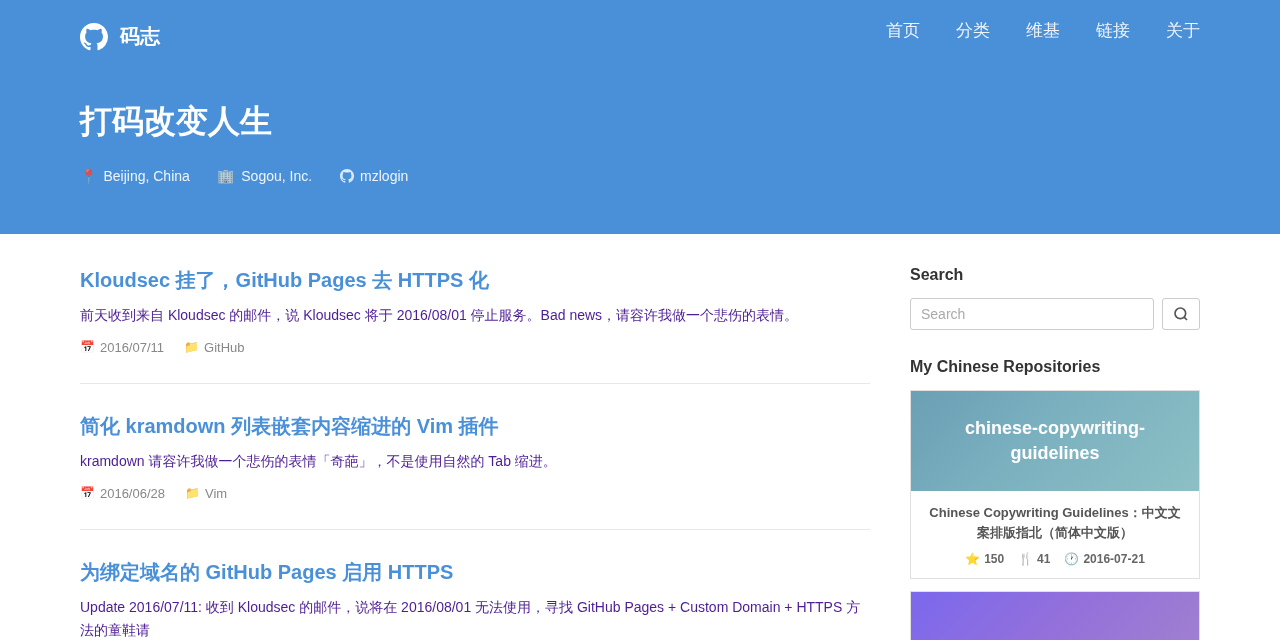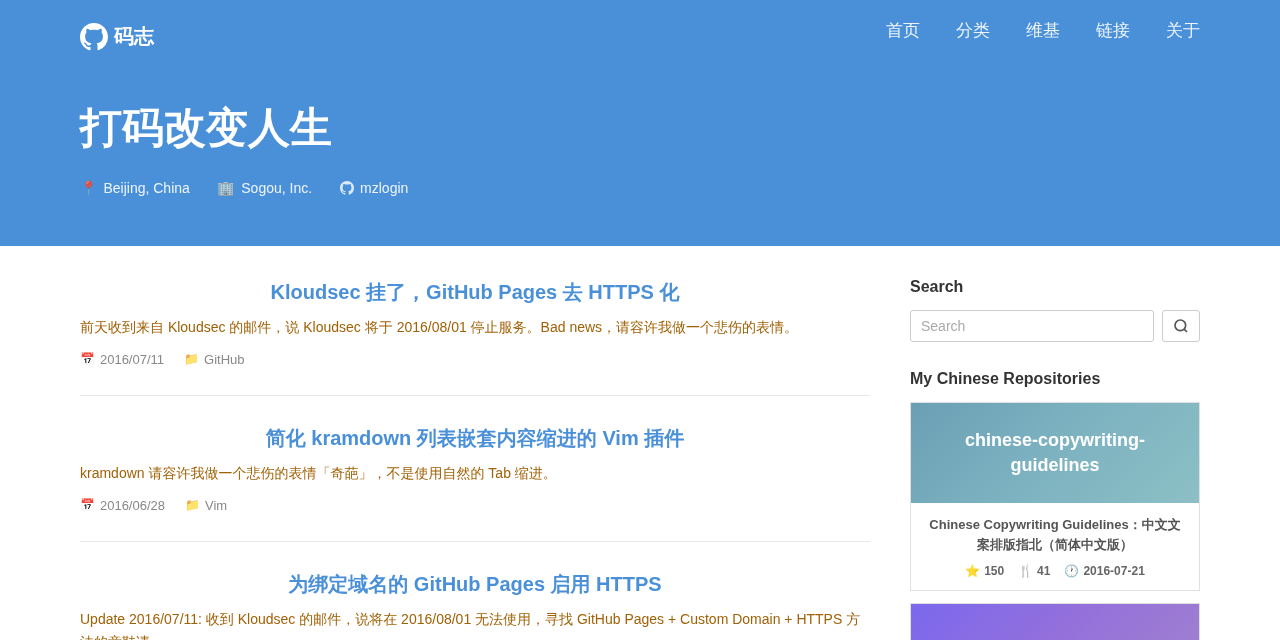--- a/index.html
+++ b/index.html
@@ -12,21 +12,21 @@
     }
     .nav-bar {
       display: flex;
       align-items: center;
       justify-content: space-between;
       height: 60px;
     }
     .site-logo {
       display: flex;
       align-items: center;
-      gap: 6px;
+      gap: 12px;
       color: #fff;
       font-size: 20px;
       font-weight: bold;
       text-decoration: none;
       margin-top: 13px;
     }
     .github-icon {
       width: 28px;
       height: 28px;
       fill: #fff;
@@ -39,21 +39,21 @@
     .nav-links li a {
       color: rgba(255,255,255,0.9);
       text-decoration: none;
       font-size: 17px;
     }
 
     .hero-section {
       padding: 40px 0 50px;
     }
     .hero-title {
-      font-size: 42px;
+      font-size: 32px;
       color: #fff;
       font-weight: 600;
       margin-bottom: 24px;
     }
     .hero-meta {
       display: flex;
       align-items: center;
       gap: 28px;
     }
     .meta-item {
@@ -80,26 +80,25 @@
     .post-item:first-child { padding-top: 0; }
 
     .post-title {
       font-size: 20px;
       color: #4a90d9;
       text-decoration: none;
       font-weight: 600;
       line-height: 1.4;
       display: block;
       margin-bottom: 10px;
-      text-align: center;
     }
 
     .post-excerpt {
       font-size: 14px;
-      color: #a16207;
+      color: #4c1d95;
       line-height: 1.7;
       margin-bottom: 12px;
     }
 
     .post-meta {
       display: flex;
       align-items: center;
       gap: 20px;
       font-size: 13px;
       color: #888;

